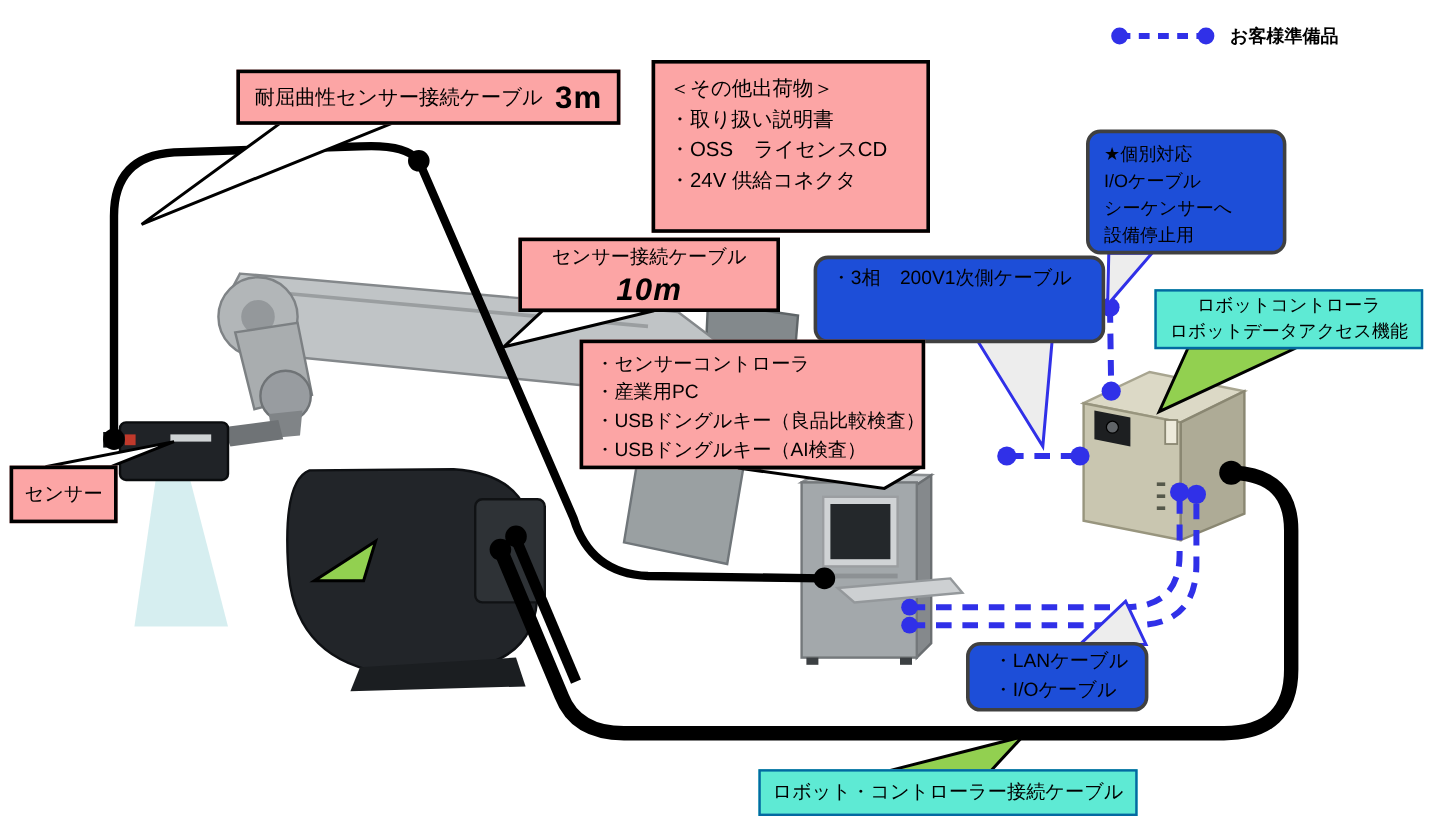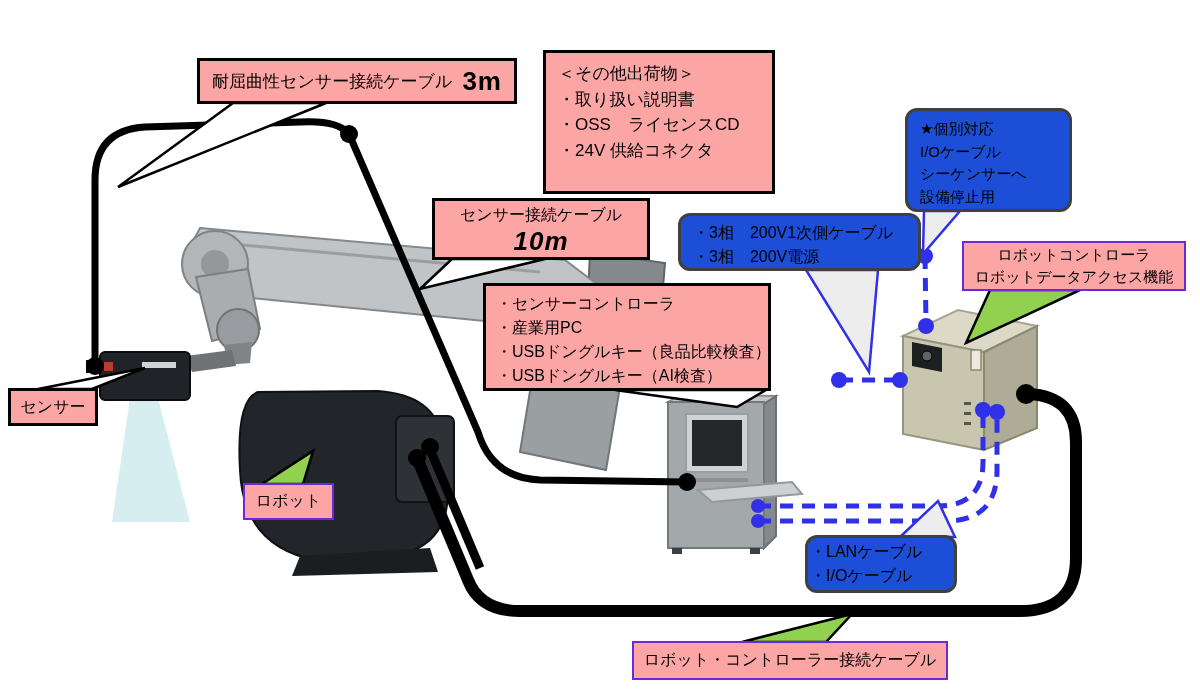--- a/index.html
+++ b/index.html
@@ -4,21 +4,21 @@
 <style>
   html,body{margin:0;padding:0;background:#fff;}
   .stage{
     position:relative;width:1200px;height:696px;background:#ffffff;
     font-family:"Liberation Sans","DejaVu Sans",sans-serif;color:#000;overflow:hidden;
   }
   .art{position:absolute;left:0;top:0;width:1200px;height:696px;}
   .callout{position:absolute;box-sizing:border-box;}
   .box-white{background:#fca5a5;border:3px solid #000000;}
   .box-blue{background:#1d4ed8;border:3px solid #404040;border-radius:12px;}
-  .box-green{background:#fca5a5;border:2px solid #6d28d9;}
+  .box-green{background:#5eead4;border:2px solid #0369a1;}
   .ln{white-space:nowrap;line-height:1.5;}
   .center{display:flex;align-items:center;justify-content:center;}
   .col-center{display:flex;flex-direction:column;align-items:center;justify-content:center;}
   .big{font-weight:bold;font-size:26px;letter-spacing:1px;}
   .legend{position:absolute;left:925px;top:12px;}
   .legend-row{display:flex;align-items:center;gap:12px;height:36px;}
   .legend-label{font-size:15px;font-weight:bold;}
 </style>
 </head>
 <body>
@@ -122,20 +122,28 @@
       <polygon points="262,484 313,451 303,484" fill="#92d050" stroke="#000" stroke-width="2.5"></polygon>
       <polygon points="990,290 966,343 1080,290" fill="#92d050" stroke="#000" stroke-width="2.5"></polygon>
       <polygon points="742,642 852,614 826,642" fill="#92d050" stroke="#000" stroke-width="2.5"></polygon>
       <polygon points="924,211 923,254 960,211" fill="#ededed" stroke="#3030e8" stroke-width="2.5"></polygon>
       <polygon points="806,270 878,270 869,372" fill="#ededed" stroke="#3030e8" stroke-width="2.5"></polygon>
       <polygon points="900,537 938,501 955,537" fill="#ededed" stroke="#3030e8" stroke-width="2.5"></polygon>
     </g>
   </svg>
 
   <div class="legend">
+    <div class="legend-row">
+      <svg width="88" height="16">
+        <line x1="8" y1="8" x2="80" y2="8" stroke="#3030e8" stroke-width="5" stroke-dasharray="9 7"></line>
+        <circle cx="8" cy="8" r="7" fill="#3030e8"></circle>
+          <circle cx="80" cy="8" r="7" fill="#3030e8"></circle>
+      </svg>
+      <span class="legend-label">お客様準備品</span>
+    </div>
   </div>
 
   <div class="callout box-white center" style="left:197px;top:58px;width:320px;height:46px;gap:10px;">
     <span style="font-size:17px;">耐屈曲性センサー接続ケーブル</span>
     <span class="big">3m</span>
   </div>
 
   <div class="callout box-white" style="left:543px;top:50px;width:232px;height:144px;padding:8px 12px;font-size:17px;">
     <div class="ln">＜その他出荷物＞</div>
     <div class="ln">・取り扱い説明書</div>
@@ -148,46 +156,42 @@
     <div class="ln">I/Oケーブル</div>
     <div class="ln">シーケンサーへ</div>
     <div class="ln">設備停止用</div>
   </div>
 
   <div class="callout box-green col-center" style="left:962px;top:241px;width:224px;height:50px;font-size:15px;">
     <div class="ln">ロボットコントローラ</div>
     <div class="ln">ロボットデータアクセス機能</div>
   </div>
 
-  <div class="callout box-blue" style="left:678px;top:213px;width:243px;height:58px;padding:5px 12px;font-size:16px;">
+  <div class="callout box-blue" style="left:678px;top:213px;width:243px;height:73px;padding:5px 12px;font-size:16px;">
     <div class="ln">・3相　200V1次側ケーブル</div>
-    <div class="ln">・3相　200V電源</div>
   </div>
 
   <div class="callout box-white col-center" style="left:432px;top:198px;width:218px;height:62px;">
     <div class="ln" style="font-size:16px;">センサー接続ケーブル</div>
     <div class="big" style="line-height:1.1;font-style:italic;">10m</div>
   </div>
 
   <div class="callout box-white" style="left:483px;top:283px;width:288px;height:108px;padding:6px 10px;font-size:16px;">
     <div class="ln">・センサーコントローラ</div>
     <div class="ln">・産業用PC</div>
     <div class="ln">・USBドングルキー（良品比較検査）</div>
     <div class="ln">・USBドングルキー（AI検査）</div>
   </div>
 
-  <div class="callout box-white center" style="left:8px;top:388px;width:90px;height:38px;font-size:16px;">
+  <div class="callout box-white center" style="left:8px;top:388px;width:90px;height:48px;font-size:16px;">
     <span>センサー</span>
   </div>
 
-  <div class="callout box-green center" style="left:243px;top:483px;width:91px;height:37px;font-size:16px;">
-    <span>ロボット</span>
-  </div>
 
-  <div class="callout box-blue col-center" style="left:805px;top:535px;width:152px;height:58px;font-size:16px;align-items:flex-start;padding-left:2px;">
+  <div class="callout box-blue col-center" style="left:805px;top:535px;width:152px;height:58px;font-size:16px;align-items:flex-start;padding-left:20px;">
     <div class="ln">・LANケーブル</div>
     <div class="ln">・I/Oケーブル</div>
   </div>
 
   <div class="callout box-green center" style="left:590px;top:641px;width:316px;height:39px;font-size:16px;margin-left:42px;">
     <span>ロボット・コントローラー接続ケーブル</span>
   </div>
 
 </div>
 

